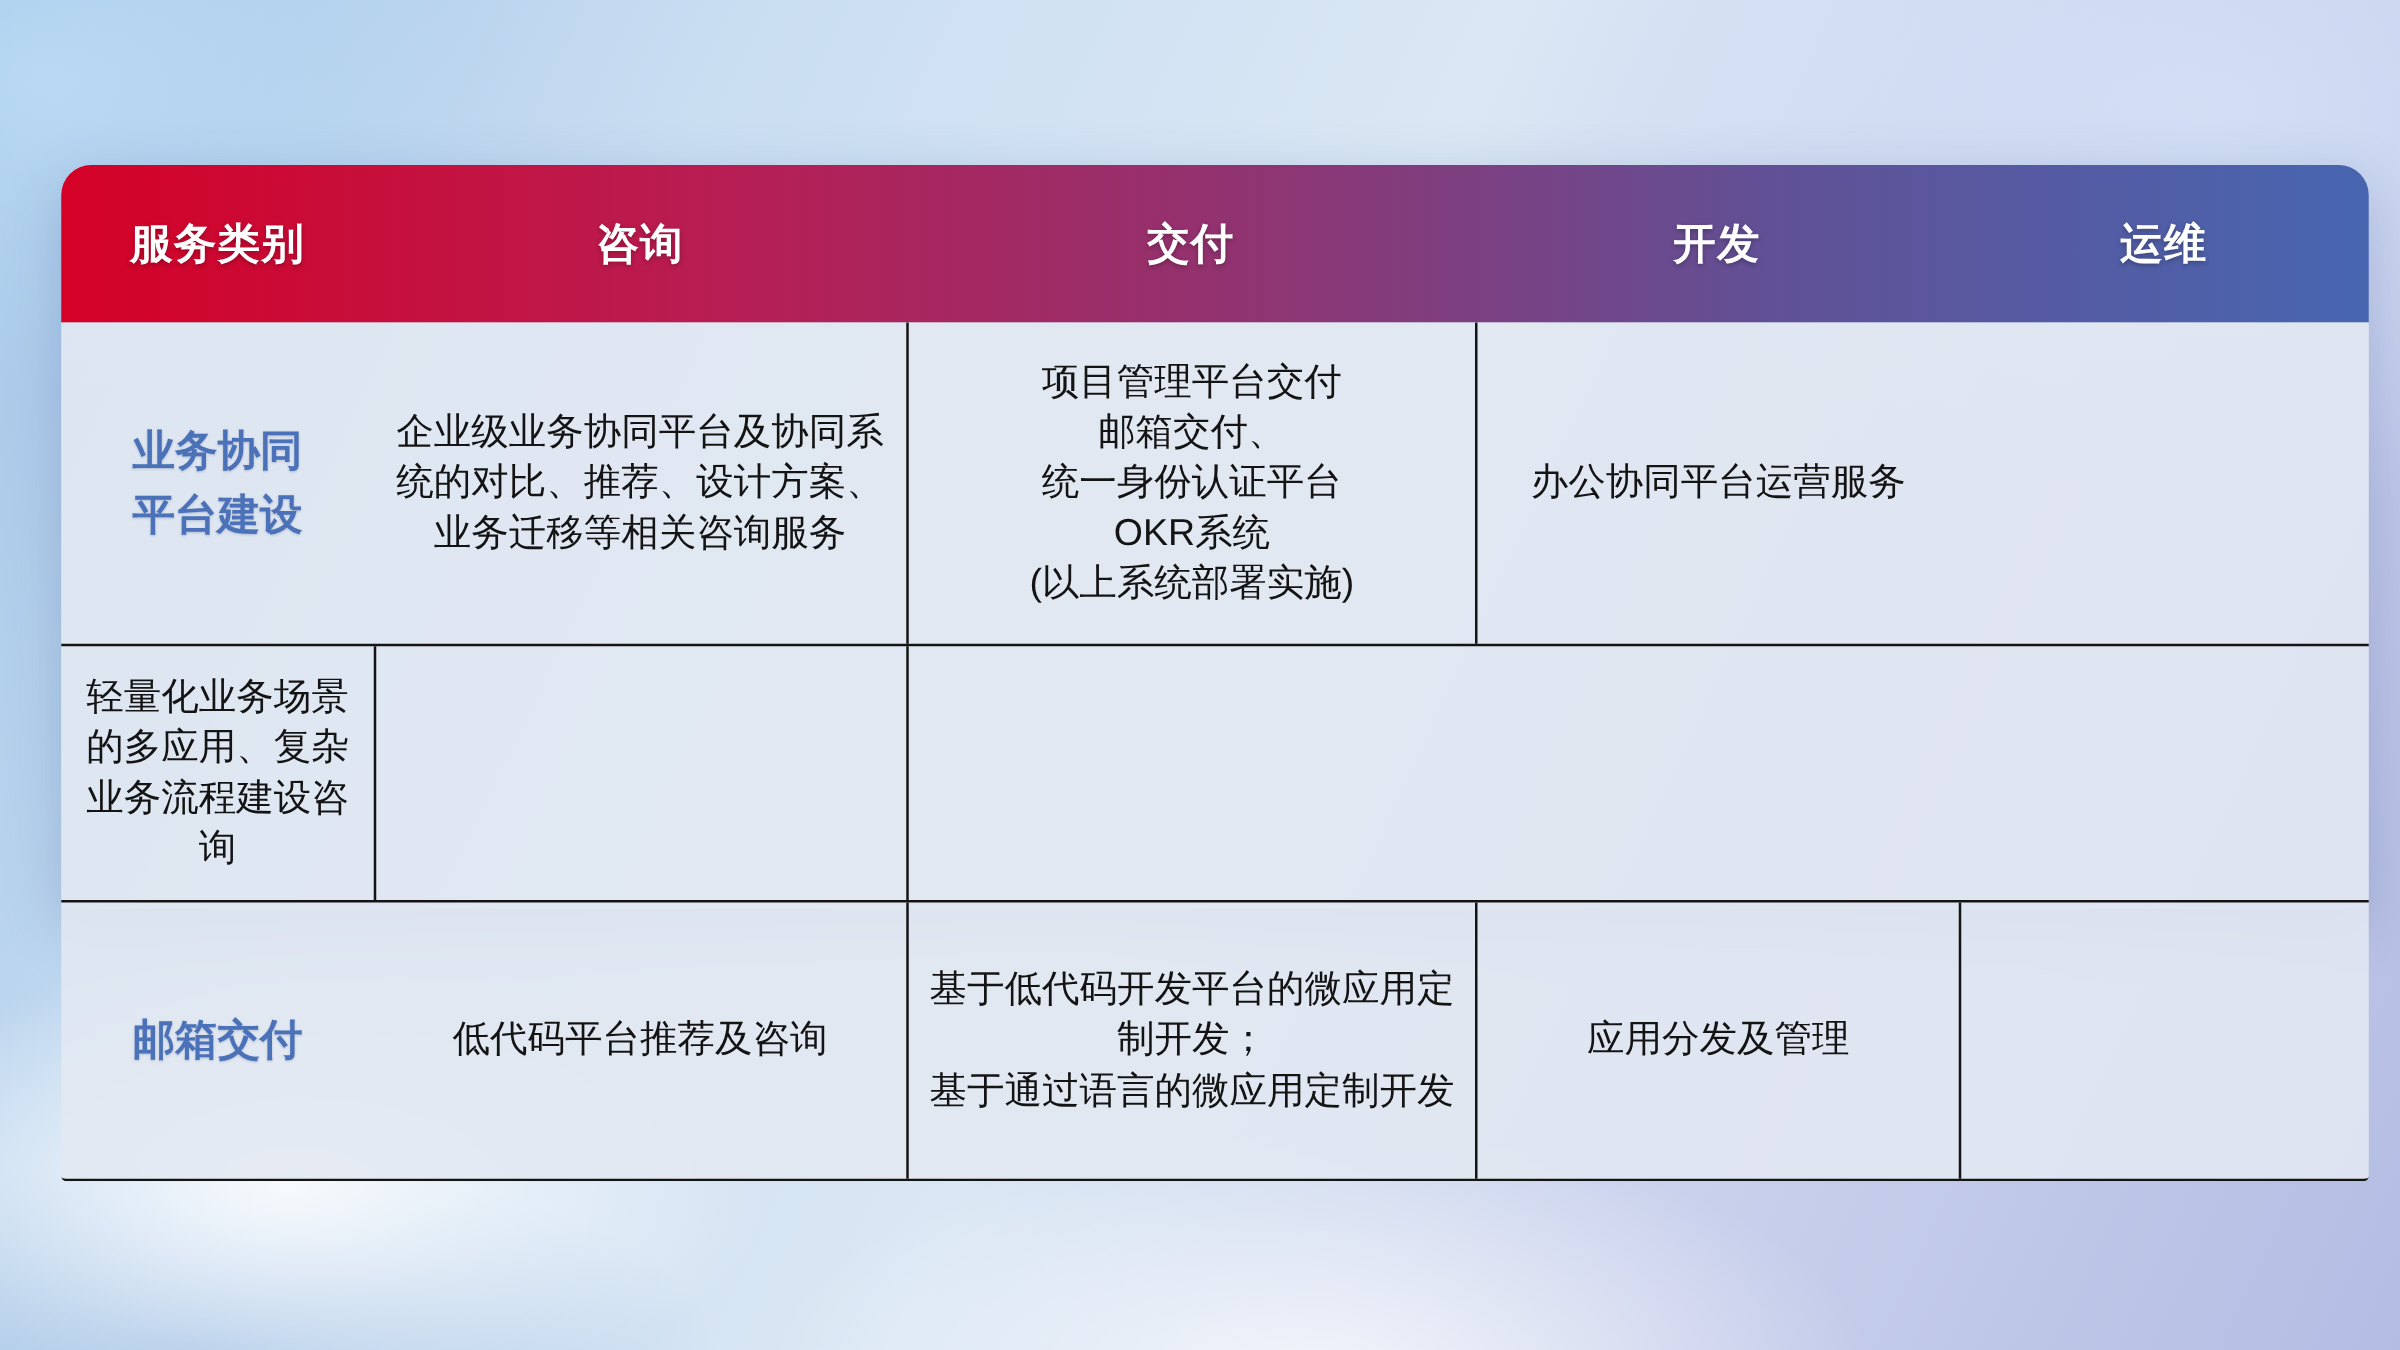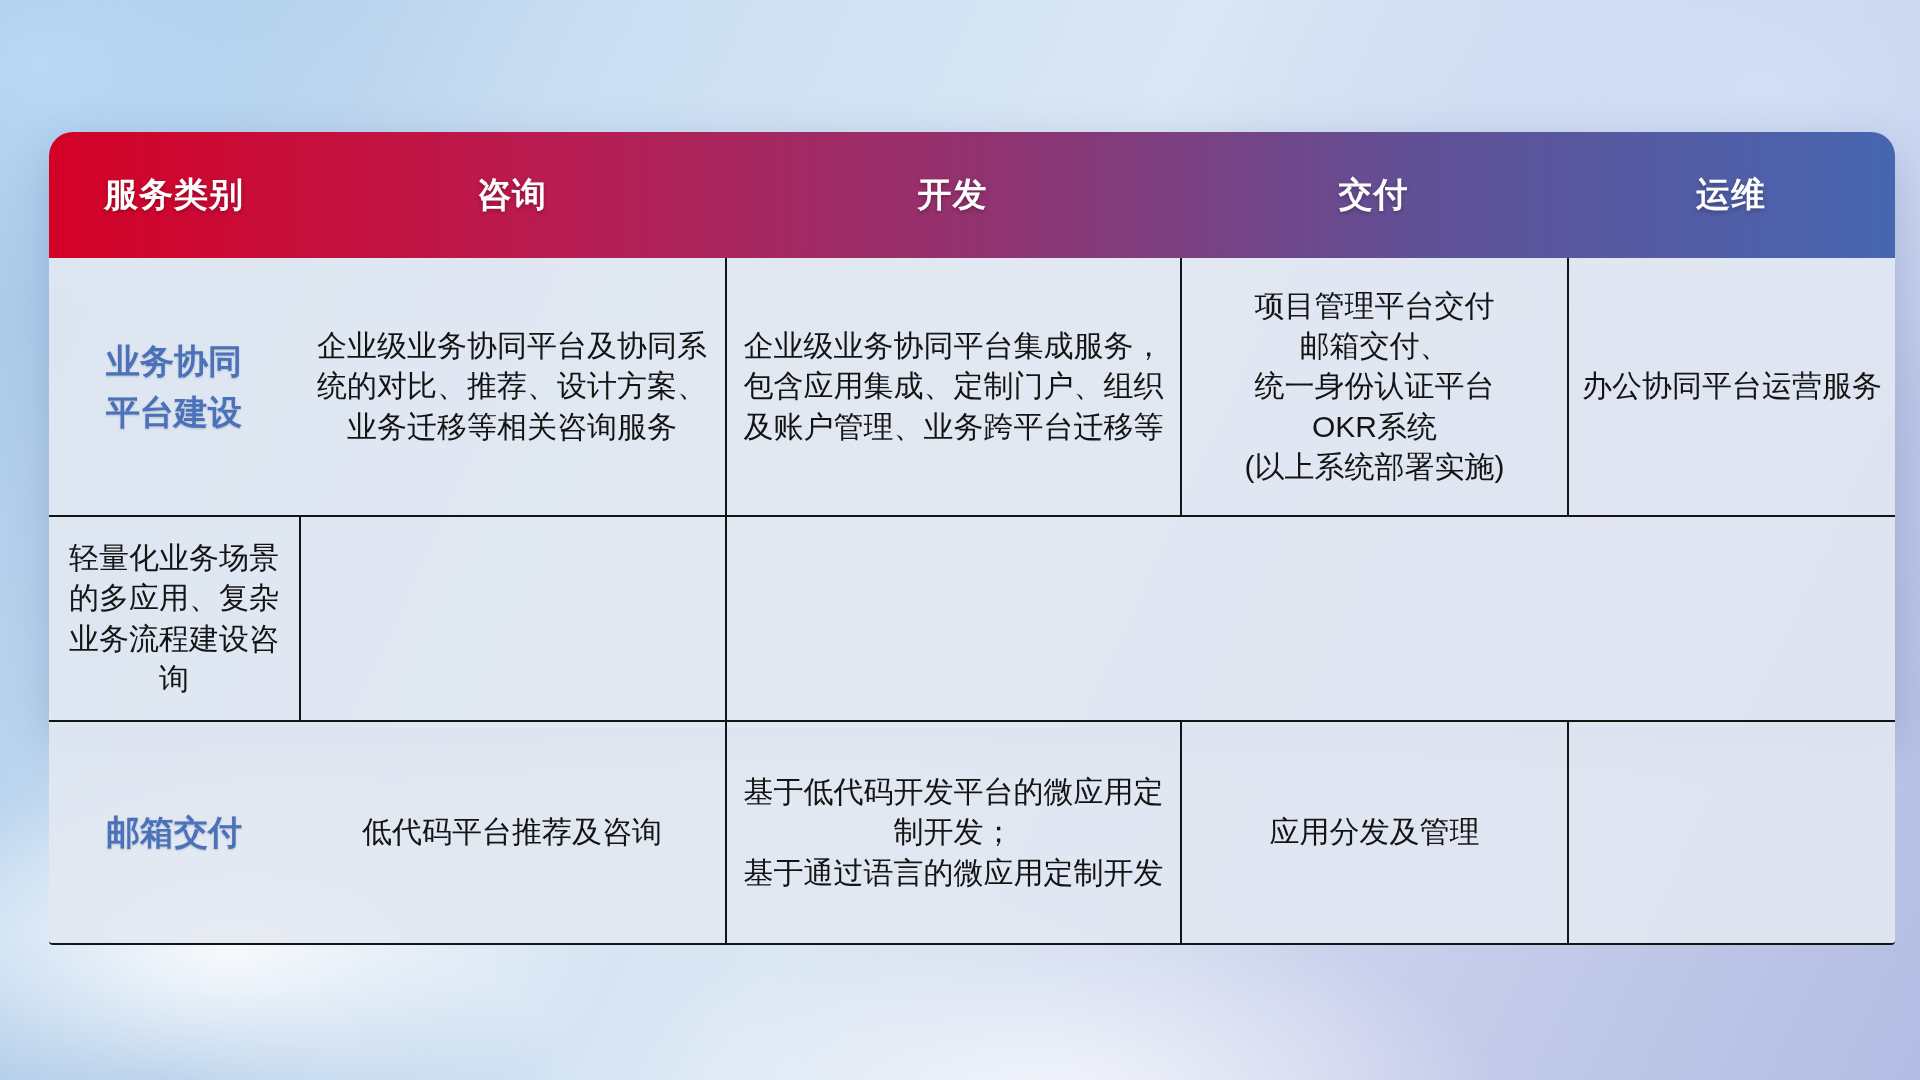--- a/index.html
+++ b/index.html
@@ -93,32 +93,31 @@
 </style>
 </head>
 <body>
 
 <div class="stage">
   <div class="table-wrap">
 
     <div class="thead">
       <div class="th">服务类别</div>
       <div class="th">咨询</div>
+      <div class="th">交付</div>
       <div class="th">开发</div>
-      <div class="th">交付</div>
       <div class="th">运维</div>
     </div>
 
     <div class="tbody">
 
       <div class="trow r1">
         <div class="cell cat">业务协同
 平台建设</div>
         <div class="cell">企业级业务协同平台及协同系统的对比、推荐、设计方案、业务迁移等相关咨询服务</div>
-        <div class="cell vline">企业级业务协同平台集成服务，包含应用集成、定制门户、组织及账户管理、业务跨平台迁移等</div>
         <div class="cell vline">项目管理平台交付
 邮箱交付、
 统一身份认证平台
 OKR系统
 (以上系统部署实施)</div>
         <div class="cell vline">办公协同平台运营服务</div>
       </div>
 
       <div class="trow r2">
         <div class="cell">轻量化业务场景的多应用、复杂业务流程建设咨询</div>

